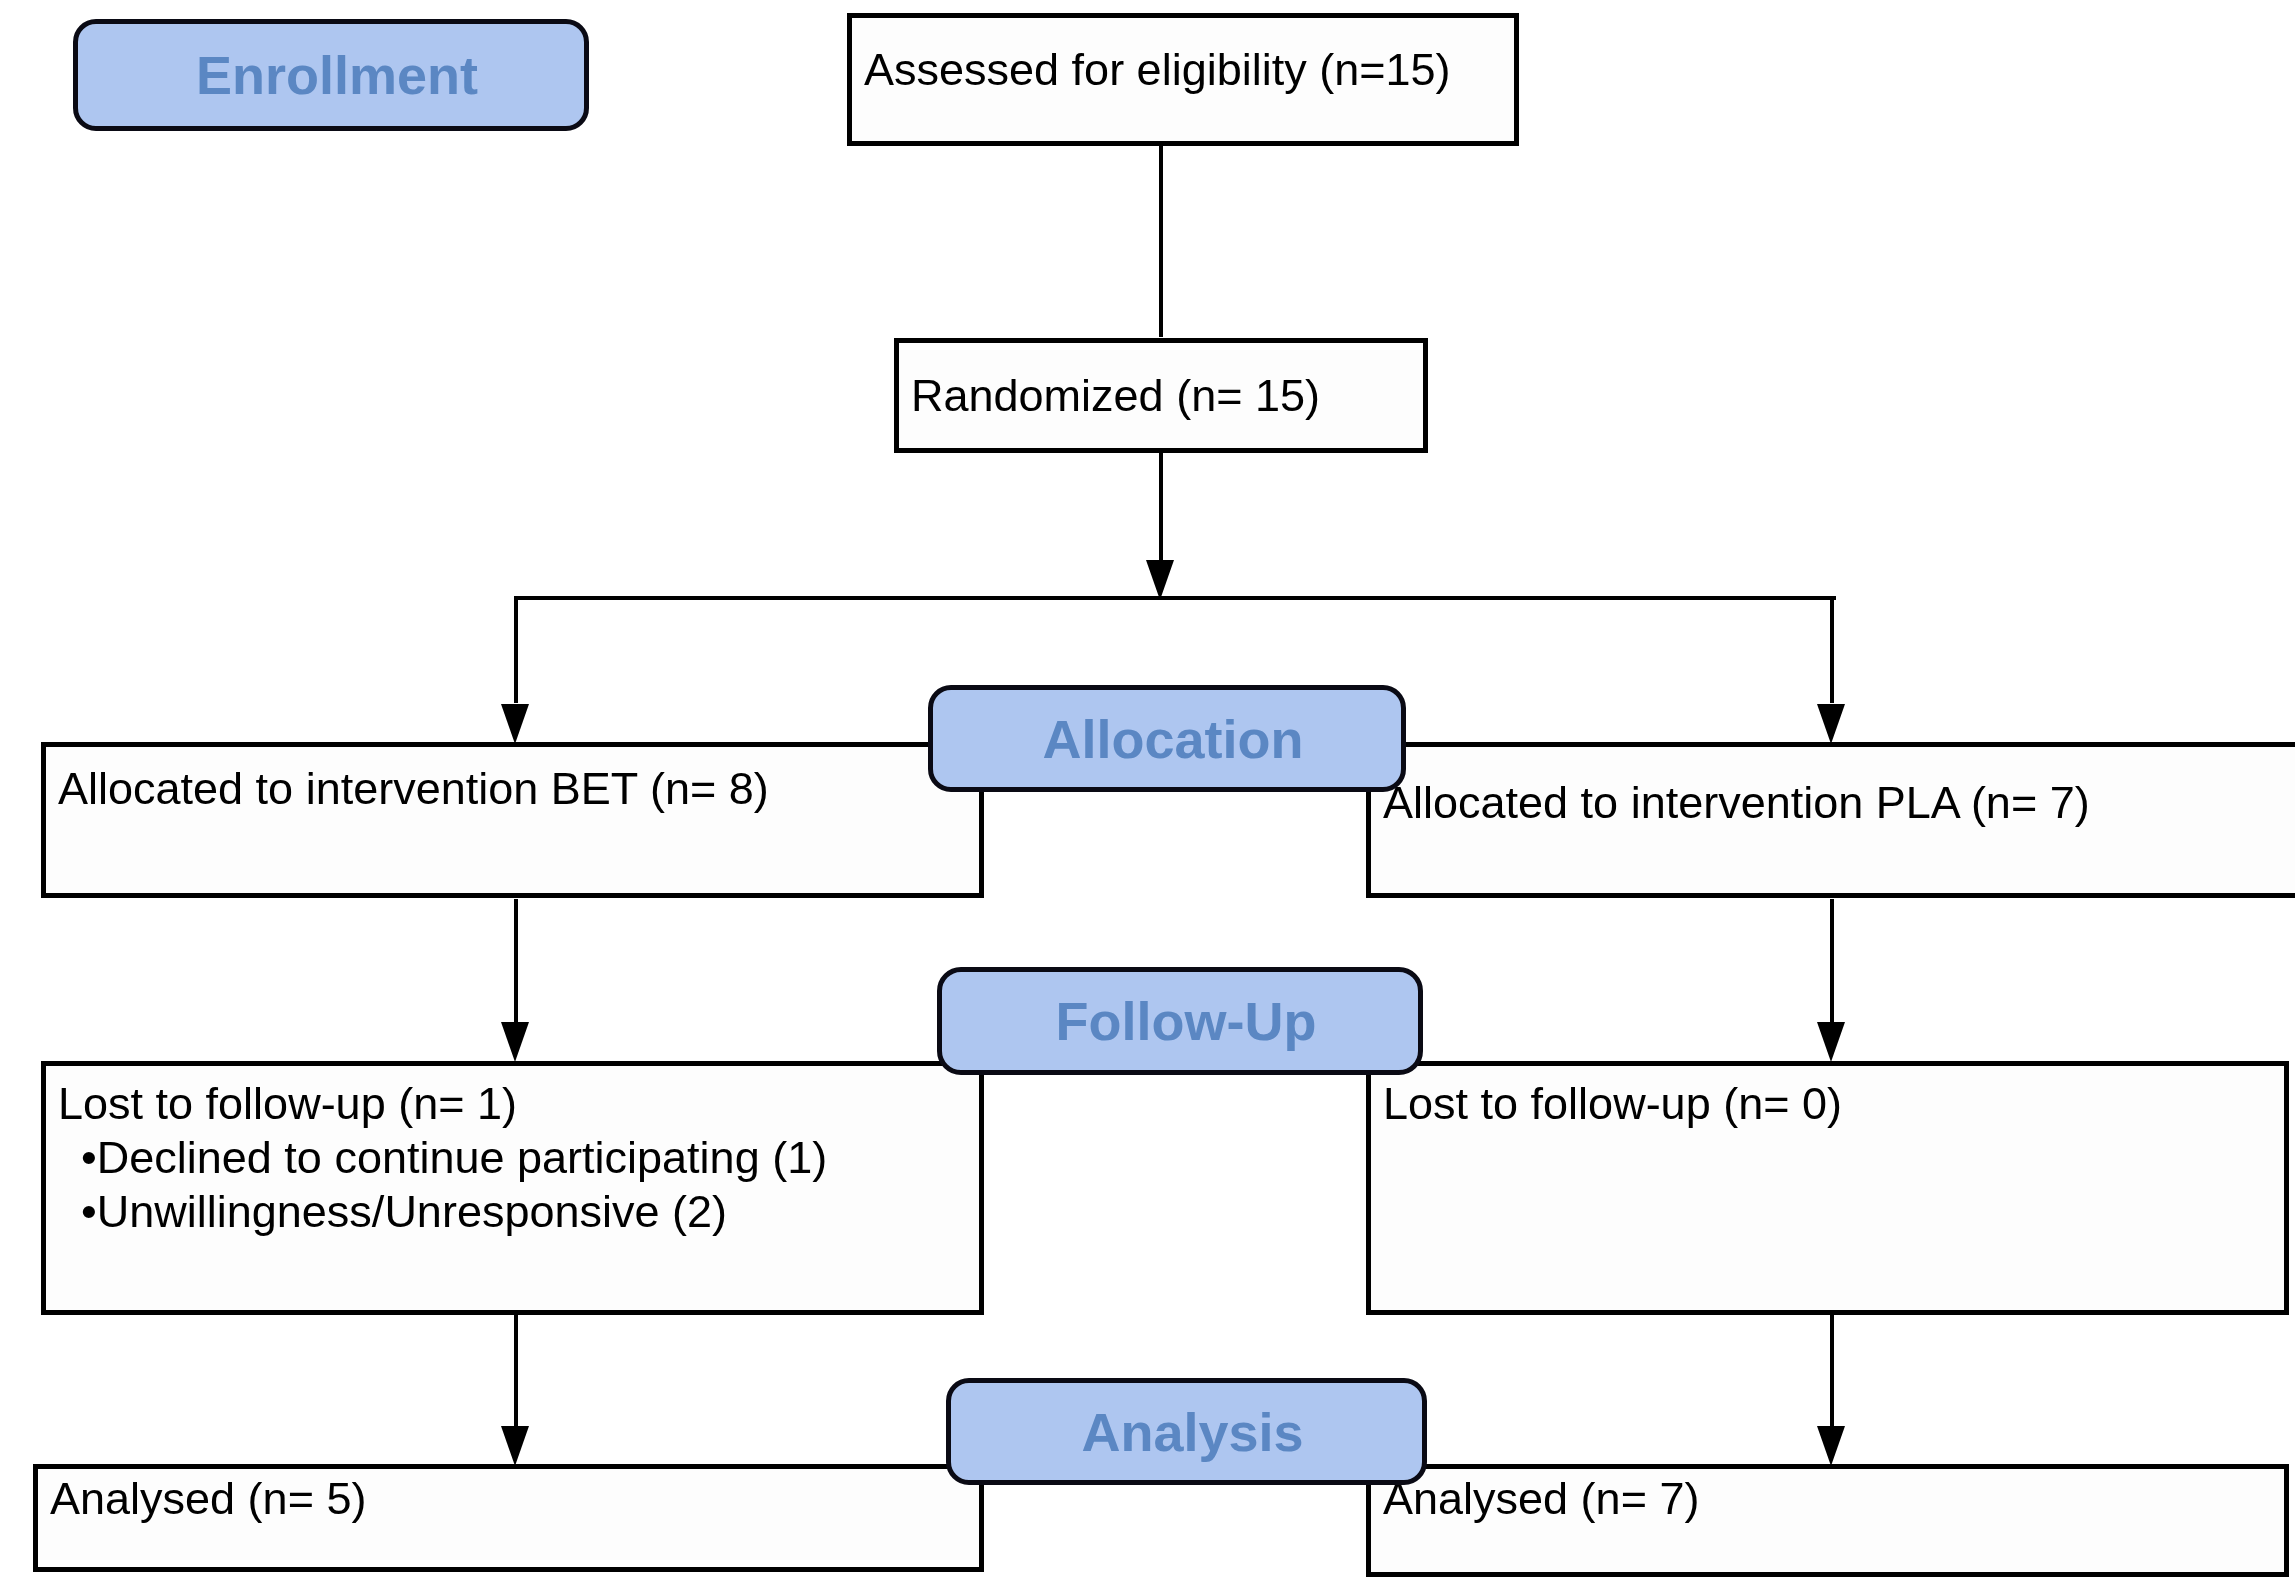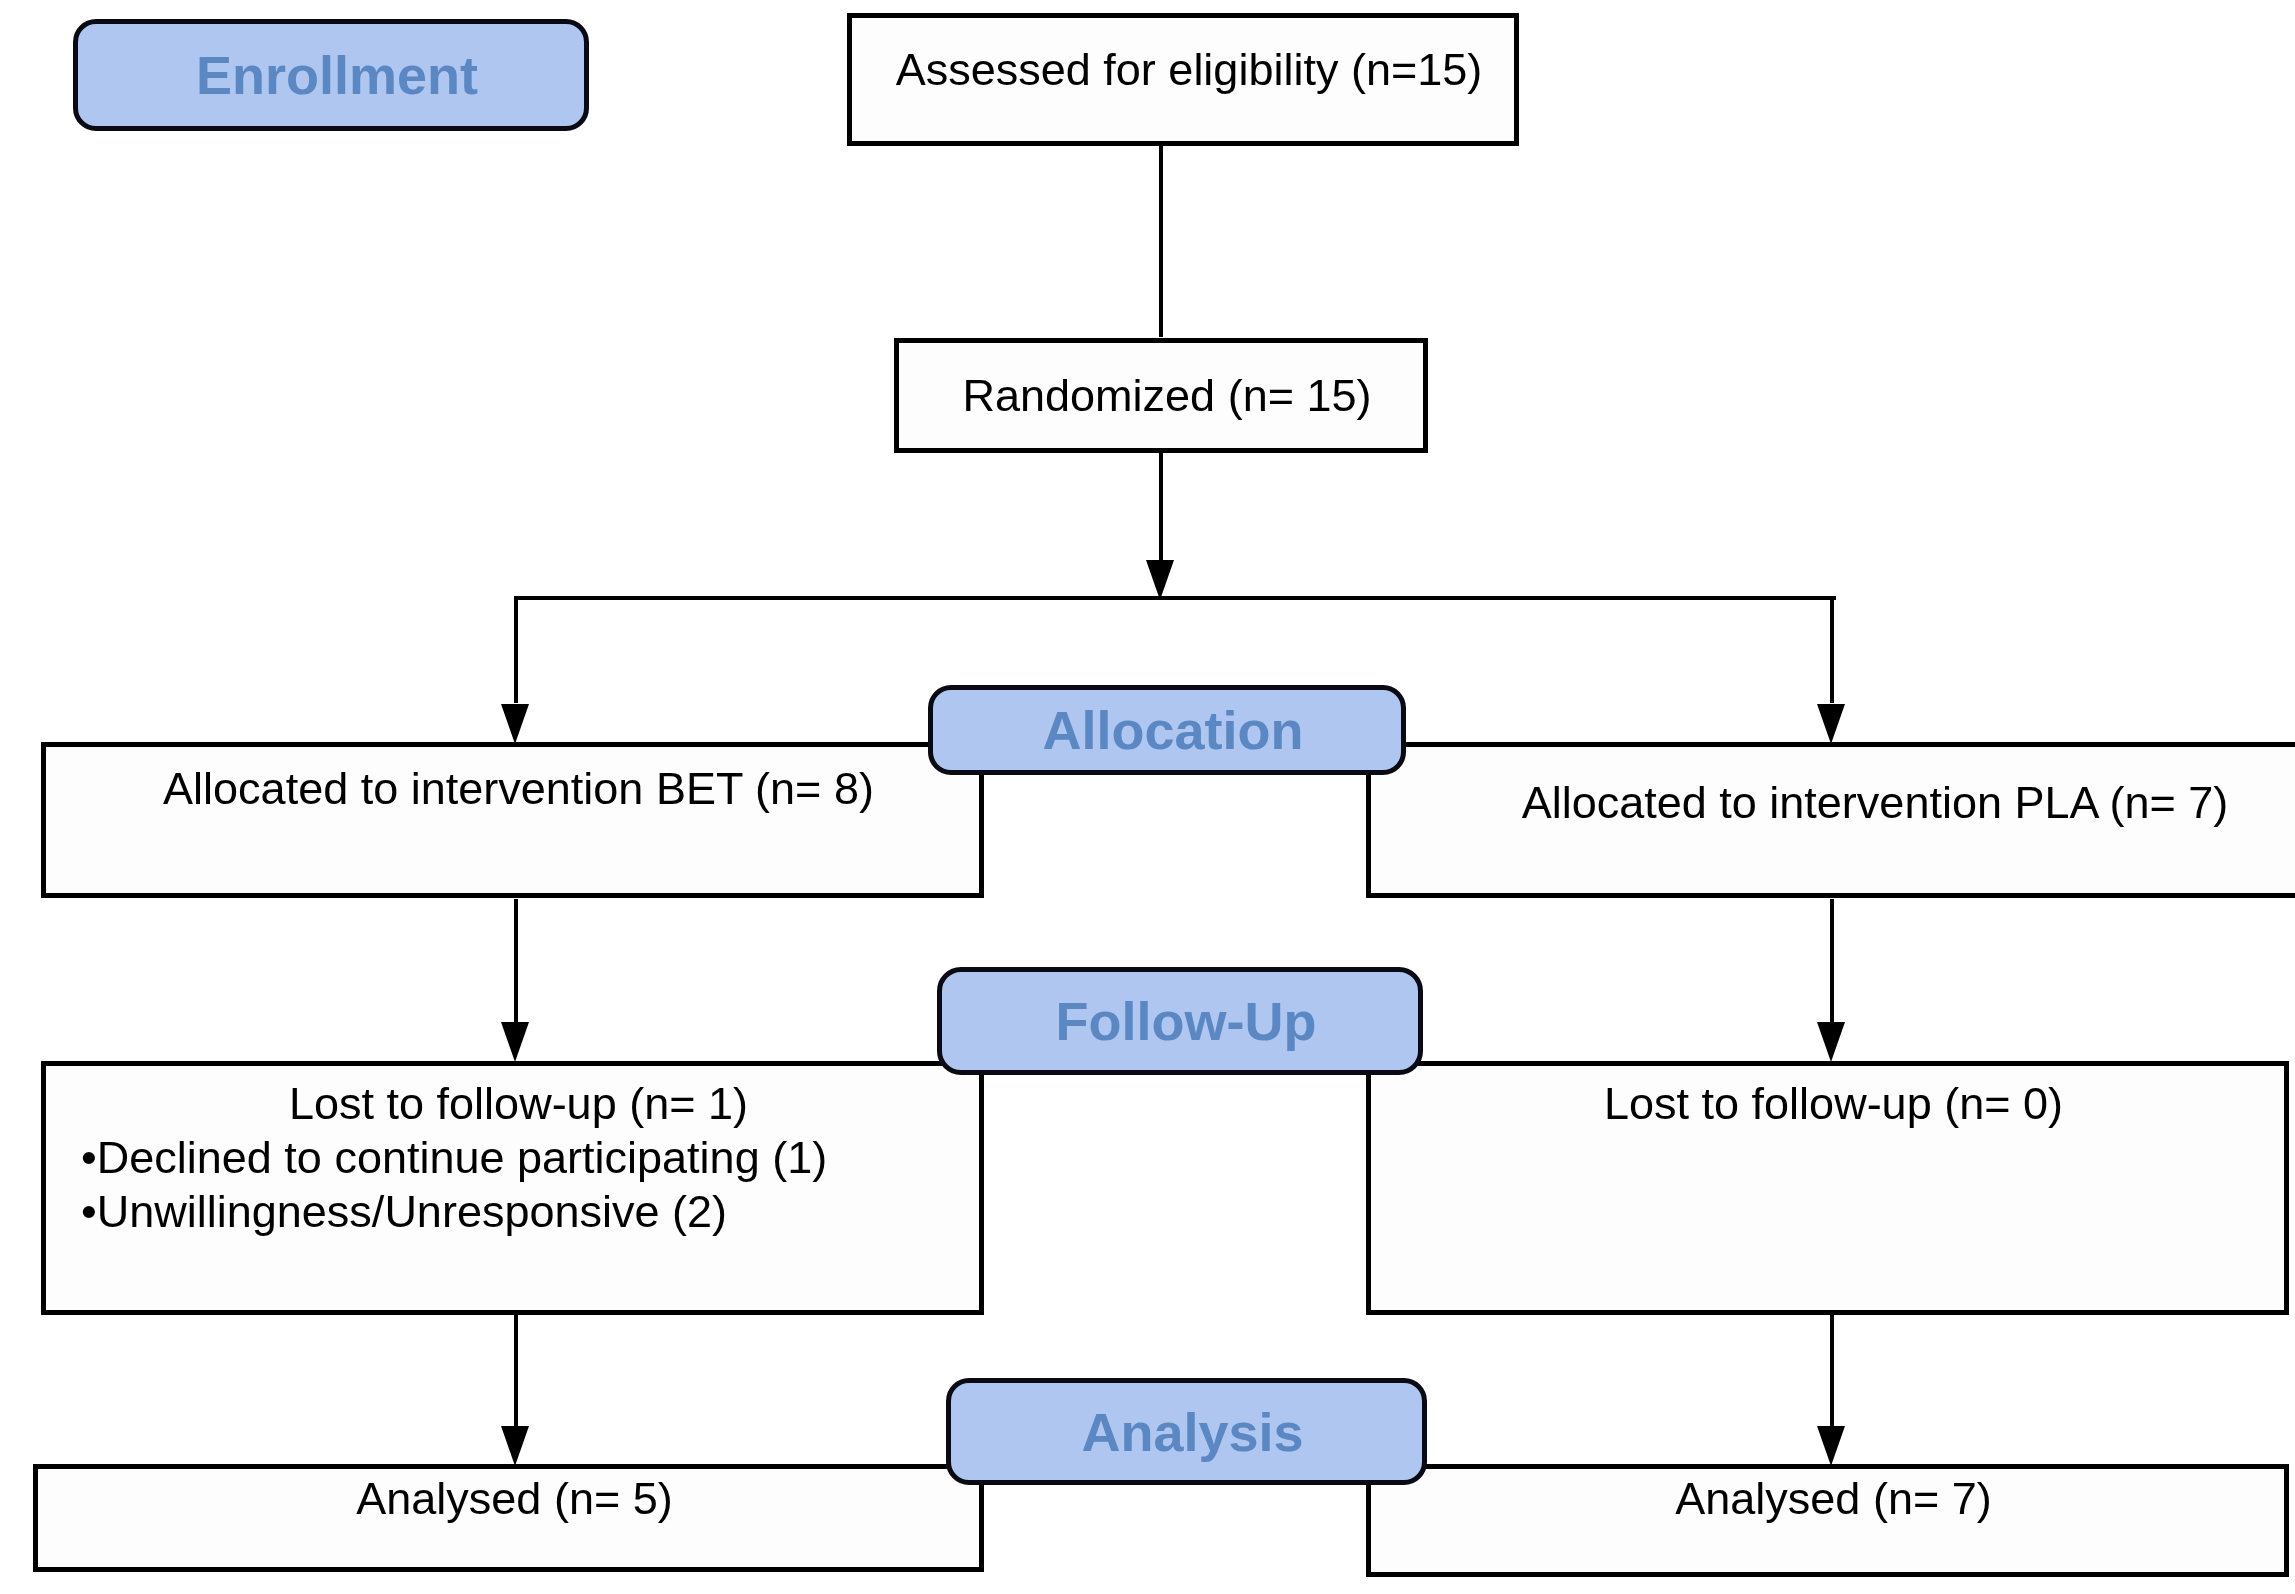--- a/index.html
+++ b/index.html
@@ -15,21 +15,21 @@
   .box{
     position:absolute;
     background:#fdfdfd;
     border:5.1px solid #000000;
     color:#000000;
     font-size:45px;
     line-height:54px;
     text-align:center;
     z-index:2;
   }
-  .box .title{ text-align:center; }
+  .box .title{ text-align:left; }
   .box .bullet{ text-align:left; padding-left:23px; }
   
   .pill{
     position:absolute;
     background:#aec6f0;
     border:5.1px solid #0a0a14;
     border-radius:23px;
     color:#5b87c3;
     font-size:54px;
     font-weight:bold;
@@ -57,21 +57,21 @@
   }
 </style>
 </head>
 <body>
 
 <div class="canvas">
 
   <div class="pill" style="left:61px;top:19px;width:516px;height:112px;">
     <span>Enrollment</span>
   </div>
-  <div class="pill" style="left:916px;top:685px;width:478px;height:90px;">
+  <div class="pill" style="left:916px;top:685px;width:478px;height:107px;">
     <span>Allocation</span>
   </div>
   <div class="pill" style="left:925px;top:967px;width:486px;height:108px;border-radius:24px;">
     <span>Follow-Up</span>
   </div>
   <div class="pill" style="left:934px;top:1378px;width:481px;height:107px;">
     <span>Analysis</span>
   </div>
 
   <div class="box" style="left:835px;top:12.7px;width:672px;height:133px;padding-top:25.5px;">

